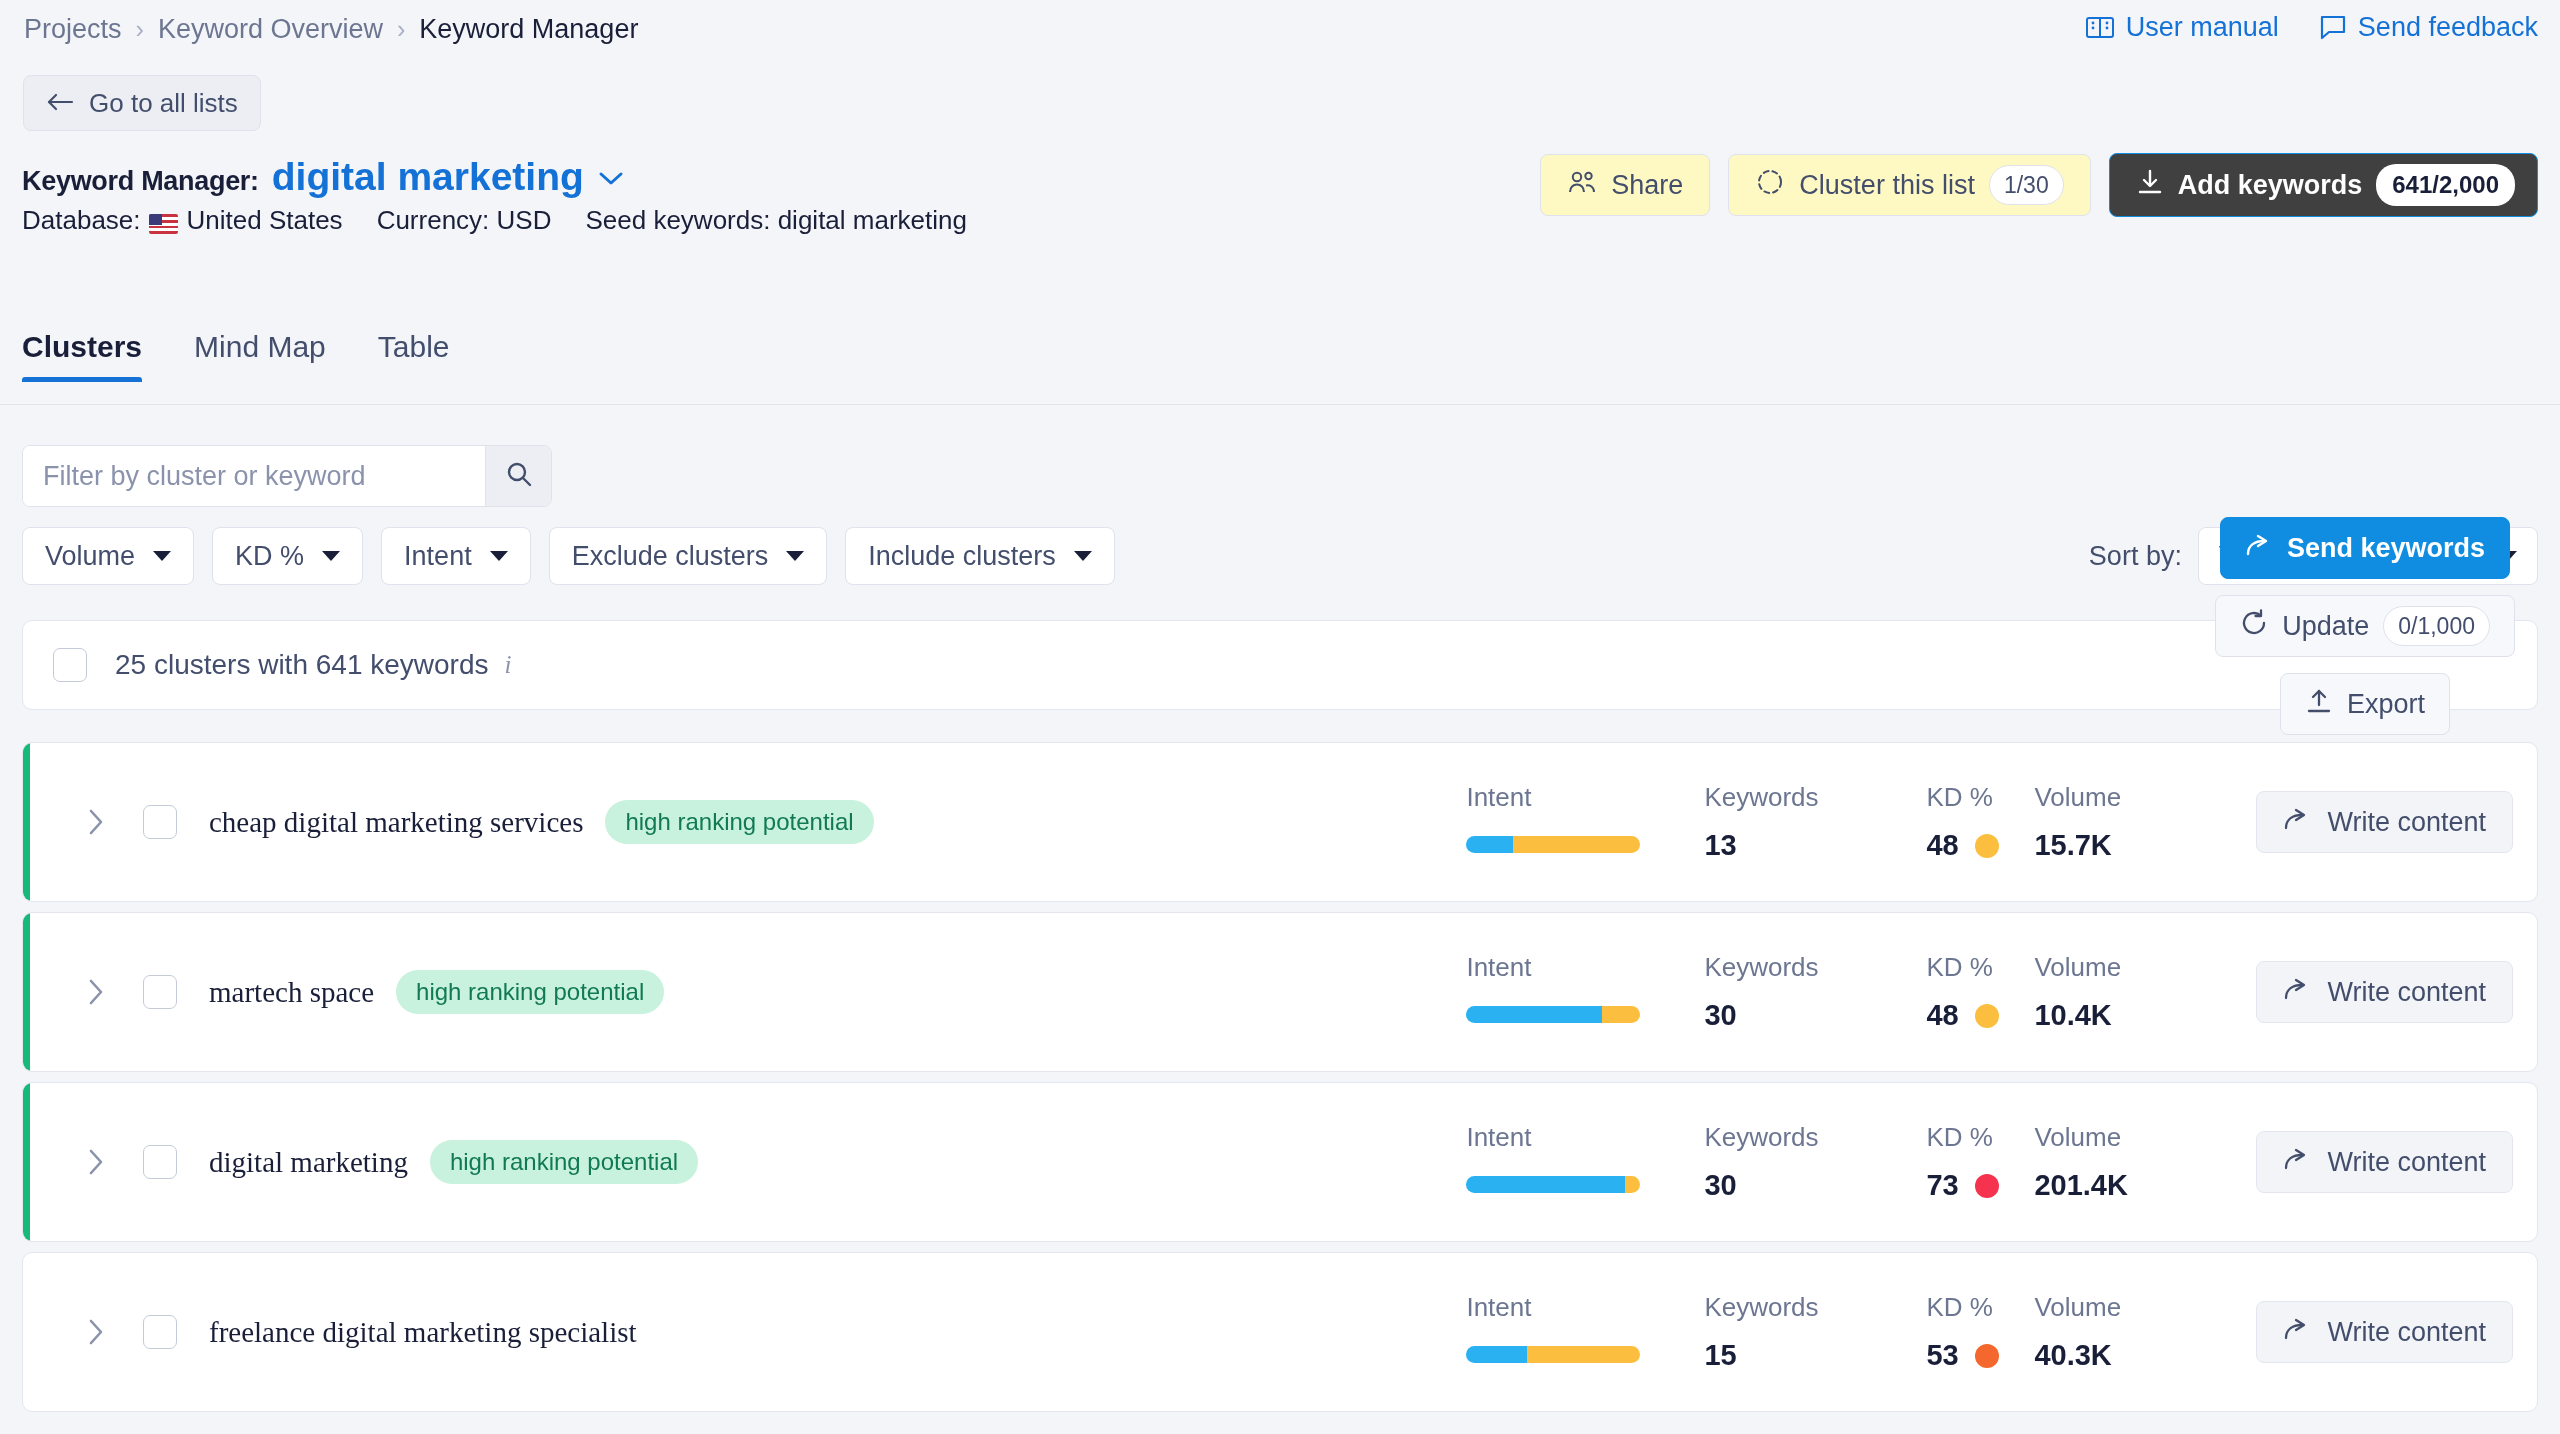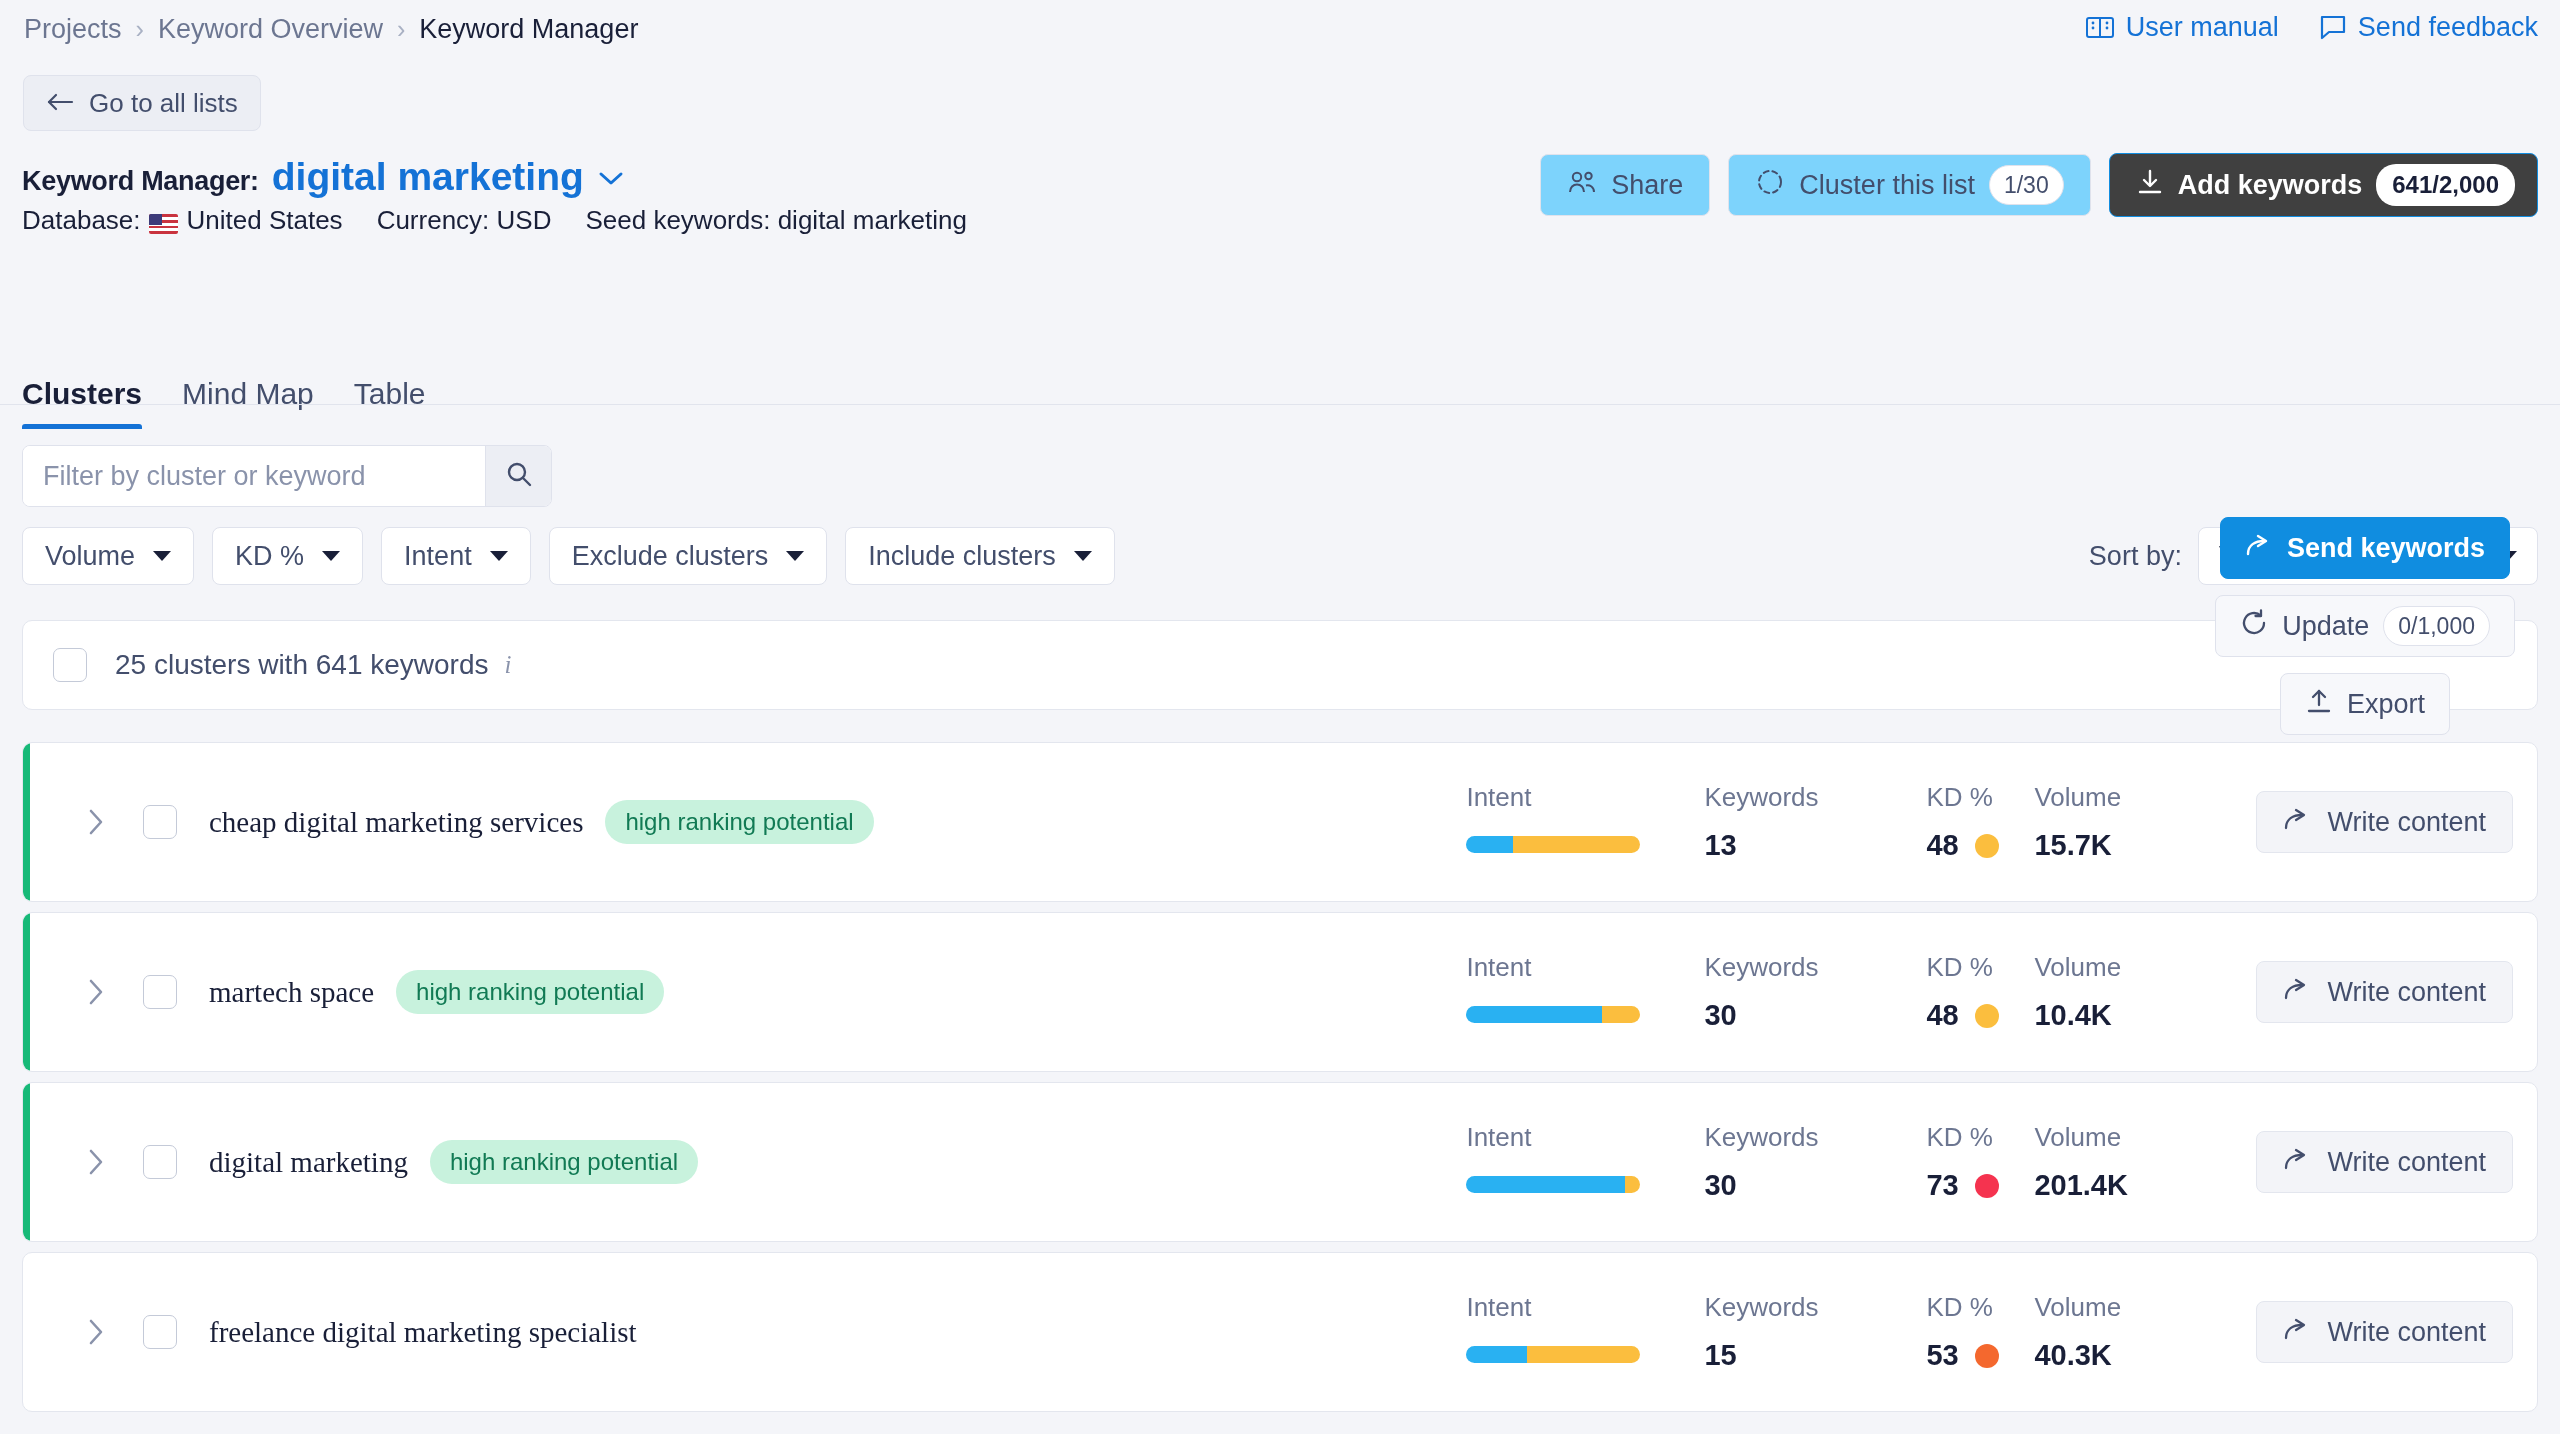--- a/index.html
+++ b/index.html
@@ -72,41 +72,41 @@
 
   
   .headeractions {
     position: absolute; right: 22px; top: 153px;
     display: flex; align-items: center; gap: 18px;
   }
   .btn {
     display: flex; align-items: center; gap: 14px;
     height: 62px; padding: 12px 26px;
     border: 1px solid #dfe2ec; border-radius: 8px;
-    background: #7dd3fc; color: #434e6c; font-size: 27px; white-space: nowrap;
+    background: #fef9c3; color: #434e6c; font-size: 27px; white-space: nowrap;
   }
   .btn.primary {
     background: #404040; border-color: #108de0; color: #fff; font-weight: bold;
     padding: 0 22px 0 26px; height: 64px;
   }
   .pill {
     display: inline-flex; align-items: center; justify-content: center;
     height: 40px; padding: 0 14px; border-radius: 20px;
     border: 1px solid #dfe2ec; background: #fff;
     font-size: 23px; color: #434e6c; font-weight: normal;
   }
   .btn.primary .pill {
     border: none; background: #fff; color: #191f38; font-weight: bold;
     font-size: 24px; height: 42px; padding: 0 16px;
   }
 
   
   .tabs {
     position: absolute; left: 22px; top: 330px;
-    display: flex; align-items: flex-start; gap: 40px; margin-top: 47px;
+    display: flex; align-items: flex-start; gap: 52px;
   }
   .tab { font-size: 30px; color: #434e6c; padding-bottom: 18px; position: relative; }
   .tab.active { color: #191f38; font-weight: bold; }
   .tab.active::after {
     content: ""; position: absolute; left: 0; right: 0; bottom: 0;
     height: 5px; background: #1472d6; border-radius: 3px 3px 0 0;
   }
   .tabsline {
     position: absolute; left: 0; right: 0; top: 404px; height: 1px; background: #e1e4ed;
   }

